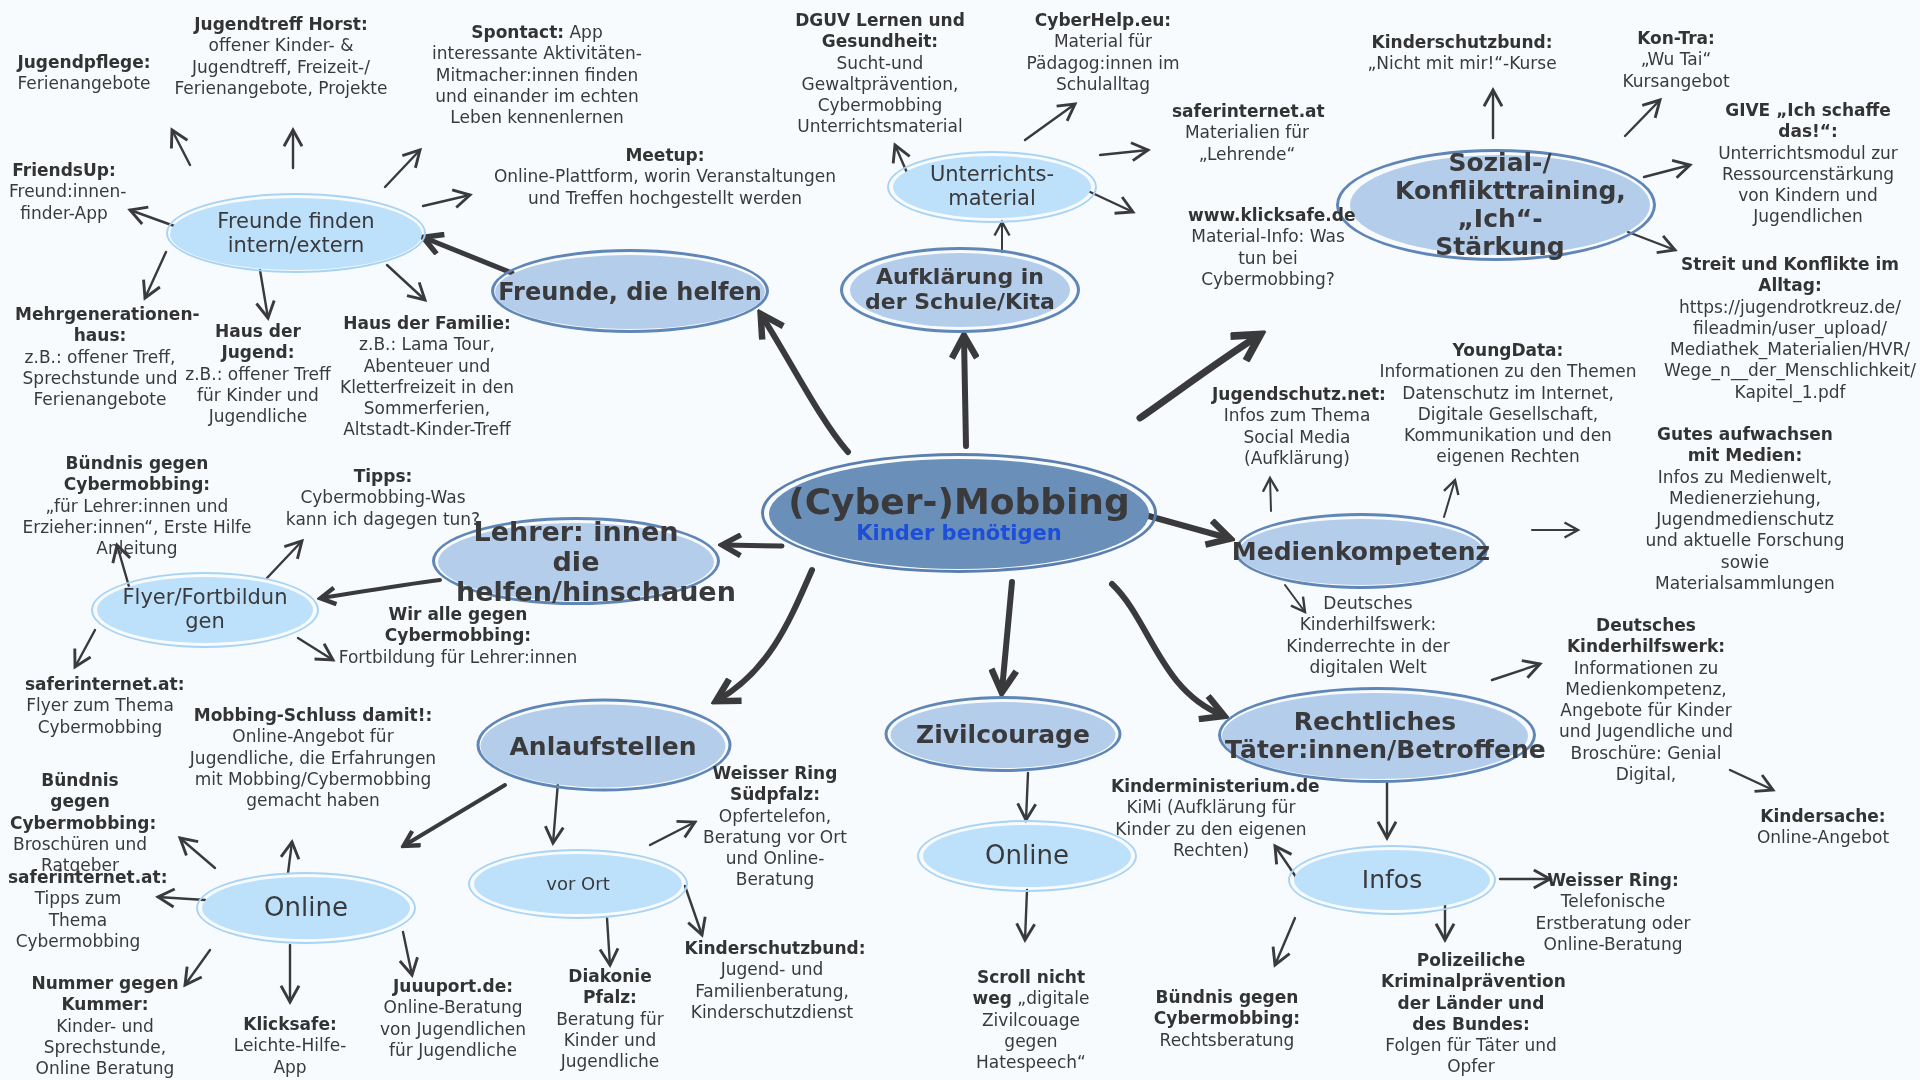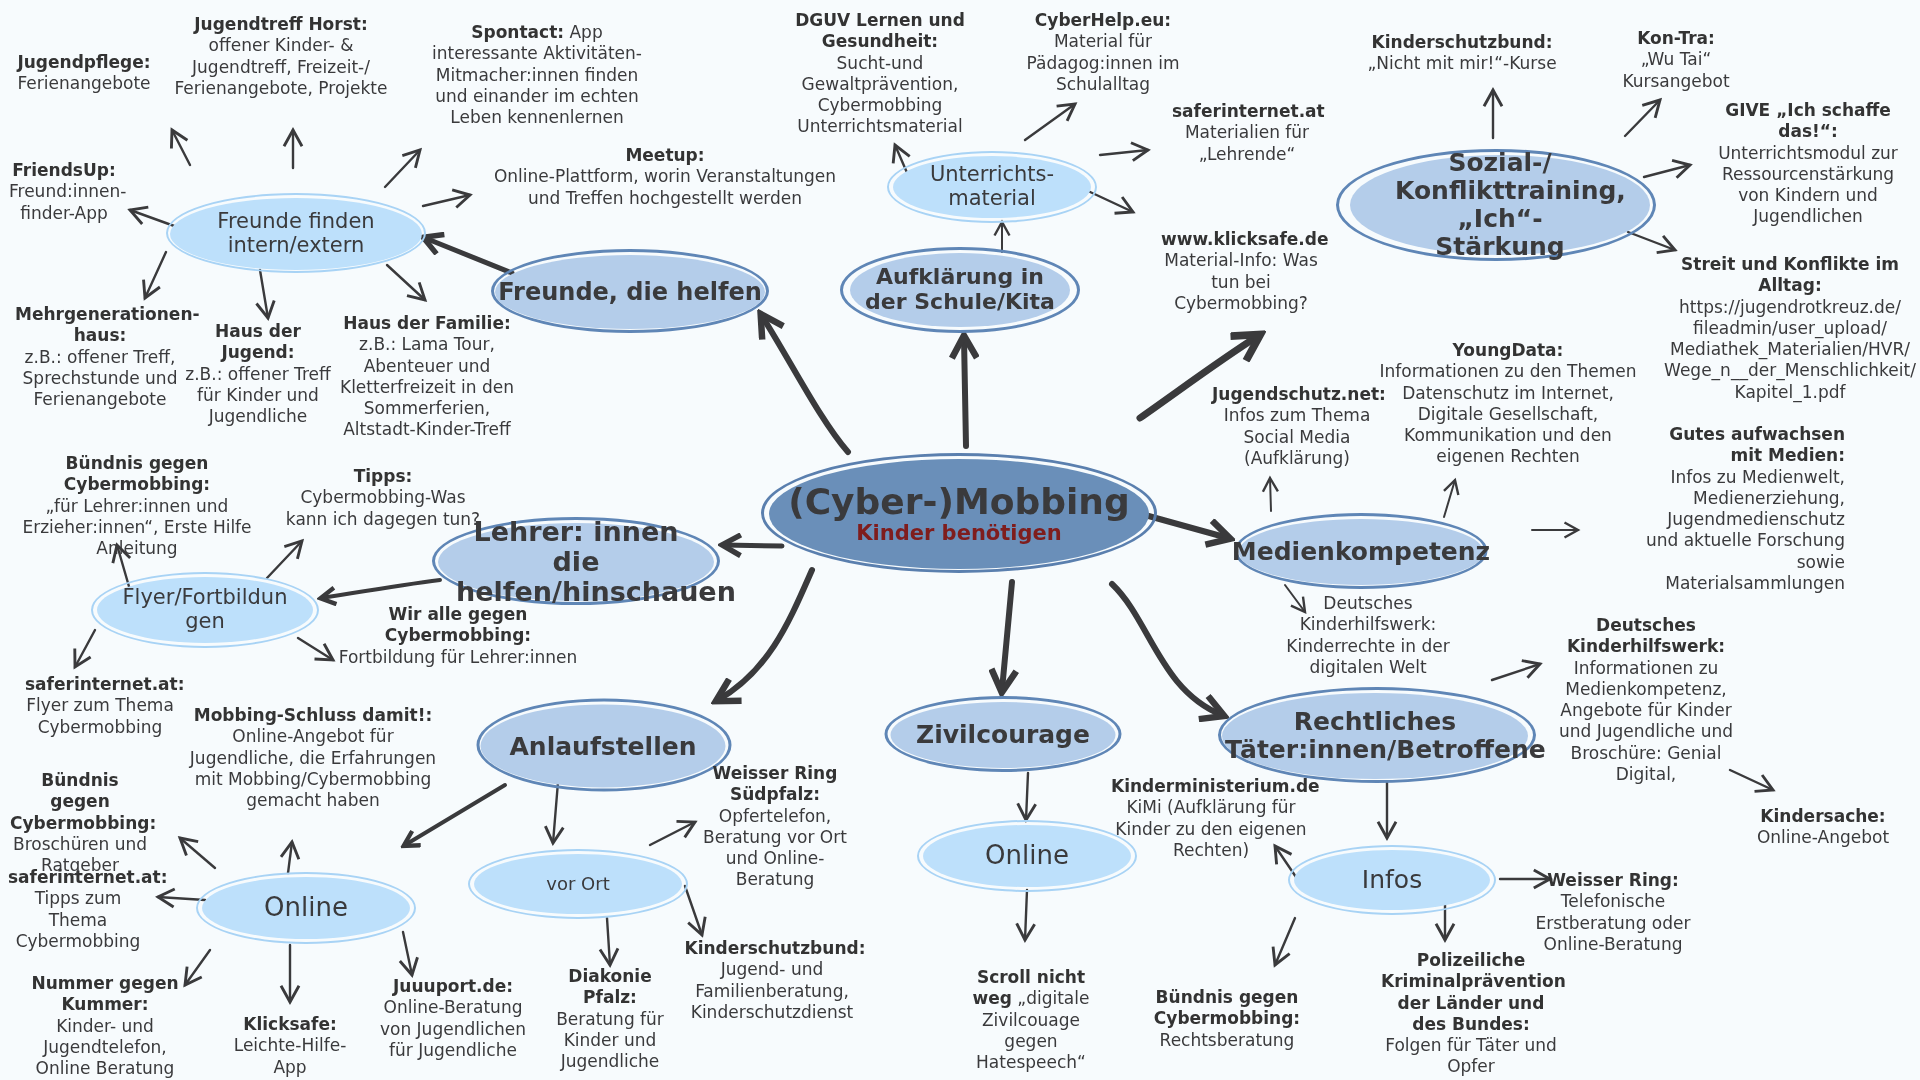--- a/index.html
+++ b/index.html
@@ -105,21 +105,21 @@
     <path d="M298,638 L333,660" stroke-width="2.4" marker-end="url(#ah)"></path>
     <path d="M95,630 L75,667" stroke-width="2.4" marker-end="url(#ah)"></path>
   </g>
 </svg>
 
 <div class="node n-dark" style="left:959px;top:514px;width:380px;height:110px;">
   <div class="blob"></div>
   <div class="ring" style="left:-8px;top:-6px;right:-8px;bottom:-4px;border-color:#5a7fae;"></div>
   <div class="lbl">
     <div style="font-size:36px;color:#3a3a3c;">(Cyber-)Mobbing</div>
-    <div style="font-size:21px;color:#7f1d1d;">Kinder benötigen</div>
+    <div style="font-size:21px;color:#1d4ed8;">Kinder benötigen</div>
   </div>
 </div>
 
 <div class="node n-mid" style="left:630px;top:292px;width:270px;height:74px;">
   <div class="blob"></div>
       <div class="ring" style="left:-4px;top:-6px;right:-4px;bottom:-4px;"></div>
   <span class="lbl" style="font-size:24px;">Freunde, die helfen</span>
 </div>
 <div class="node n-mid" style="left:960px;top:290px;width:220px;height:74px;">
   <div class="blob"></div>
@@ -230,21 +230,21 @@
   <span class="bd">Sucht-und Gewaltprävention, Cybermobbing Unterrichtsmaterial</span>
 </div>
 <div class="txt" style="left:1103px;top:10px;white-space:normal;width:165px;">
   <span class="ttl">CyberHelp.eu:</span>
   <span class="bd">Material für Pädagog:innen im Schulalltag</span>
 </div>
 <div class="txt" style="left:1247px;top:101px;white-space:normal;width:150px;">
   <span class="ttl">saferinternet.at</span>
   <span class="bd">Materialien für „Lehrende“</span>
 </div>
-<div class="txt" style="left:1241px;top:205px;white-space:normal;width:160px;margin-top:24px;">
+<div class="txt" style="left:1268px;top:205px;white-space:normal;width:160px;">
   <span class="ttl">www.klicksafe.de</span>
   <span class="bd">Material-Info: Was tun bei Cybermobbing?</span>
 </div>
 <div class="txt" style="left:1462px;top:32px;">
   <span class="ttl">Kinderschutzbund:</span>
   <span class="bd">„Nicht mit mir!“-Kurse</span>
 </div>
 <div class="txt" style="left:1676px;top:28px;white-space:normal;width:110px;">
   <span class="ttl">Kon-Tra:</span>
   <span class="bd">„Wu Tai“ Kursangebot</span>
@@ -258,21 +258,21 @@
   <span class="bd">https://jugendrotkreuz.de/ fileadmin/user_upload/ Mediathek_Materialien/HVR/ Wege_n__der_Menschlichkeit/ Kapitel_1.pdf</span>
 </div>
 <div class="txt" style="left:1297px;top:384px;white-space:normal;width:170px;">
   <span class="ttl">Jugendschutz.net:</span>
   <span class="bd">Infos zum Thema Social Media (Aufklärung)</span>
 </div>
 <div class="txt" style="left:1508px;top:340px;white-space:normal;width:260px;">
   <span class="ttl">YoungData:</span>
   <span class="bd">Informationen zu den Themen Datenschutz im Internet, Digitale Gesellschaft, Kommunikation und den eigenen Rechten</span>
 </div>
-<div class="txt" style="left:1745px;top:424px;white-space:normal;width:200px;text-align:right;">
+<div class="txt" style="left:1745px;top:424px;white-space:normal;width:200px;">
   <span class="ttl">Gutes aufwachsen mit Medien:</span>
   <span class="bd">Infos zu Medienwelt, Medienerziehung, Jugendmedienschutz und aktuelle Forschung sowie Materialsammlungen</span>
 </div>
 <div class="txt" style="left:1368px;top:593px;white-space:normal;width:185px;">
   <span class="bd">Deutsches Kinderhilfswerk: Kinderrechte in der digitalen Welt</span>
 </div>
 <div class="txt" style="left:1646px;top:615px;white-space:normal;width:185px;">
   <span class="ttl">Deutsches Kinderhilfswerk:</span>
   <span class="bd">Informationen zu Medienkompetenz, Angebote für Kinder und Jugendliche und Broschüre: Genial Digital,</span>
 </div>
@@ -314,21 +314,21 @@
 <div class="txt" style="left:453px;top:976px;white-space:normal;width:160px;">
   <span class="ttl">Juuuport.de:</span>
   <span class="bd">Online-Beratung von Jugendlichen für Jugendliche</span>
 </div>
 <div class="txt" style="left:290px;top:1014px;white-space:normal;width:120px;">
   <span class="ttl">Klicksafe:</span>
   <span class="bd">Leichte-Hilfe-App</span>
 </div>
 <div class="txt" style="left:105px;top:973px;white-space:normal;width:150px;">
   <span class="ttl">Nummer gegen Kummer:</span>
-  <span class="bd">Kinder- und Jugendtelefon, Online Beratung</span>
+  <span class="bd">Kinder- und Sprechstunde, Online Beratung</span>
 </div>
 <div class="txt" style="left:78px;top:867px;white-space:normal;width:140px;">
   <span class="ttl">saferinternet.at:</span>
   <span class="bd">Tipps zum Thema Cybermobbing</span>
 </div>
 <div class="txt" style="left:80px;top:770px;white-space:normal;width:140px;">
   <span class="ttl">Bündnis gegen Cybermobbing:</span>
   <span class="bd">Broschüren und Ratgeber</span>
 </div>
 <div class="txt" style="left:313px;top:705px;white-space:normal;width:260px;">

